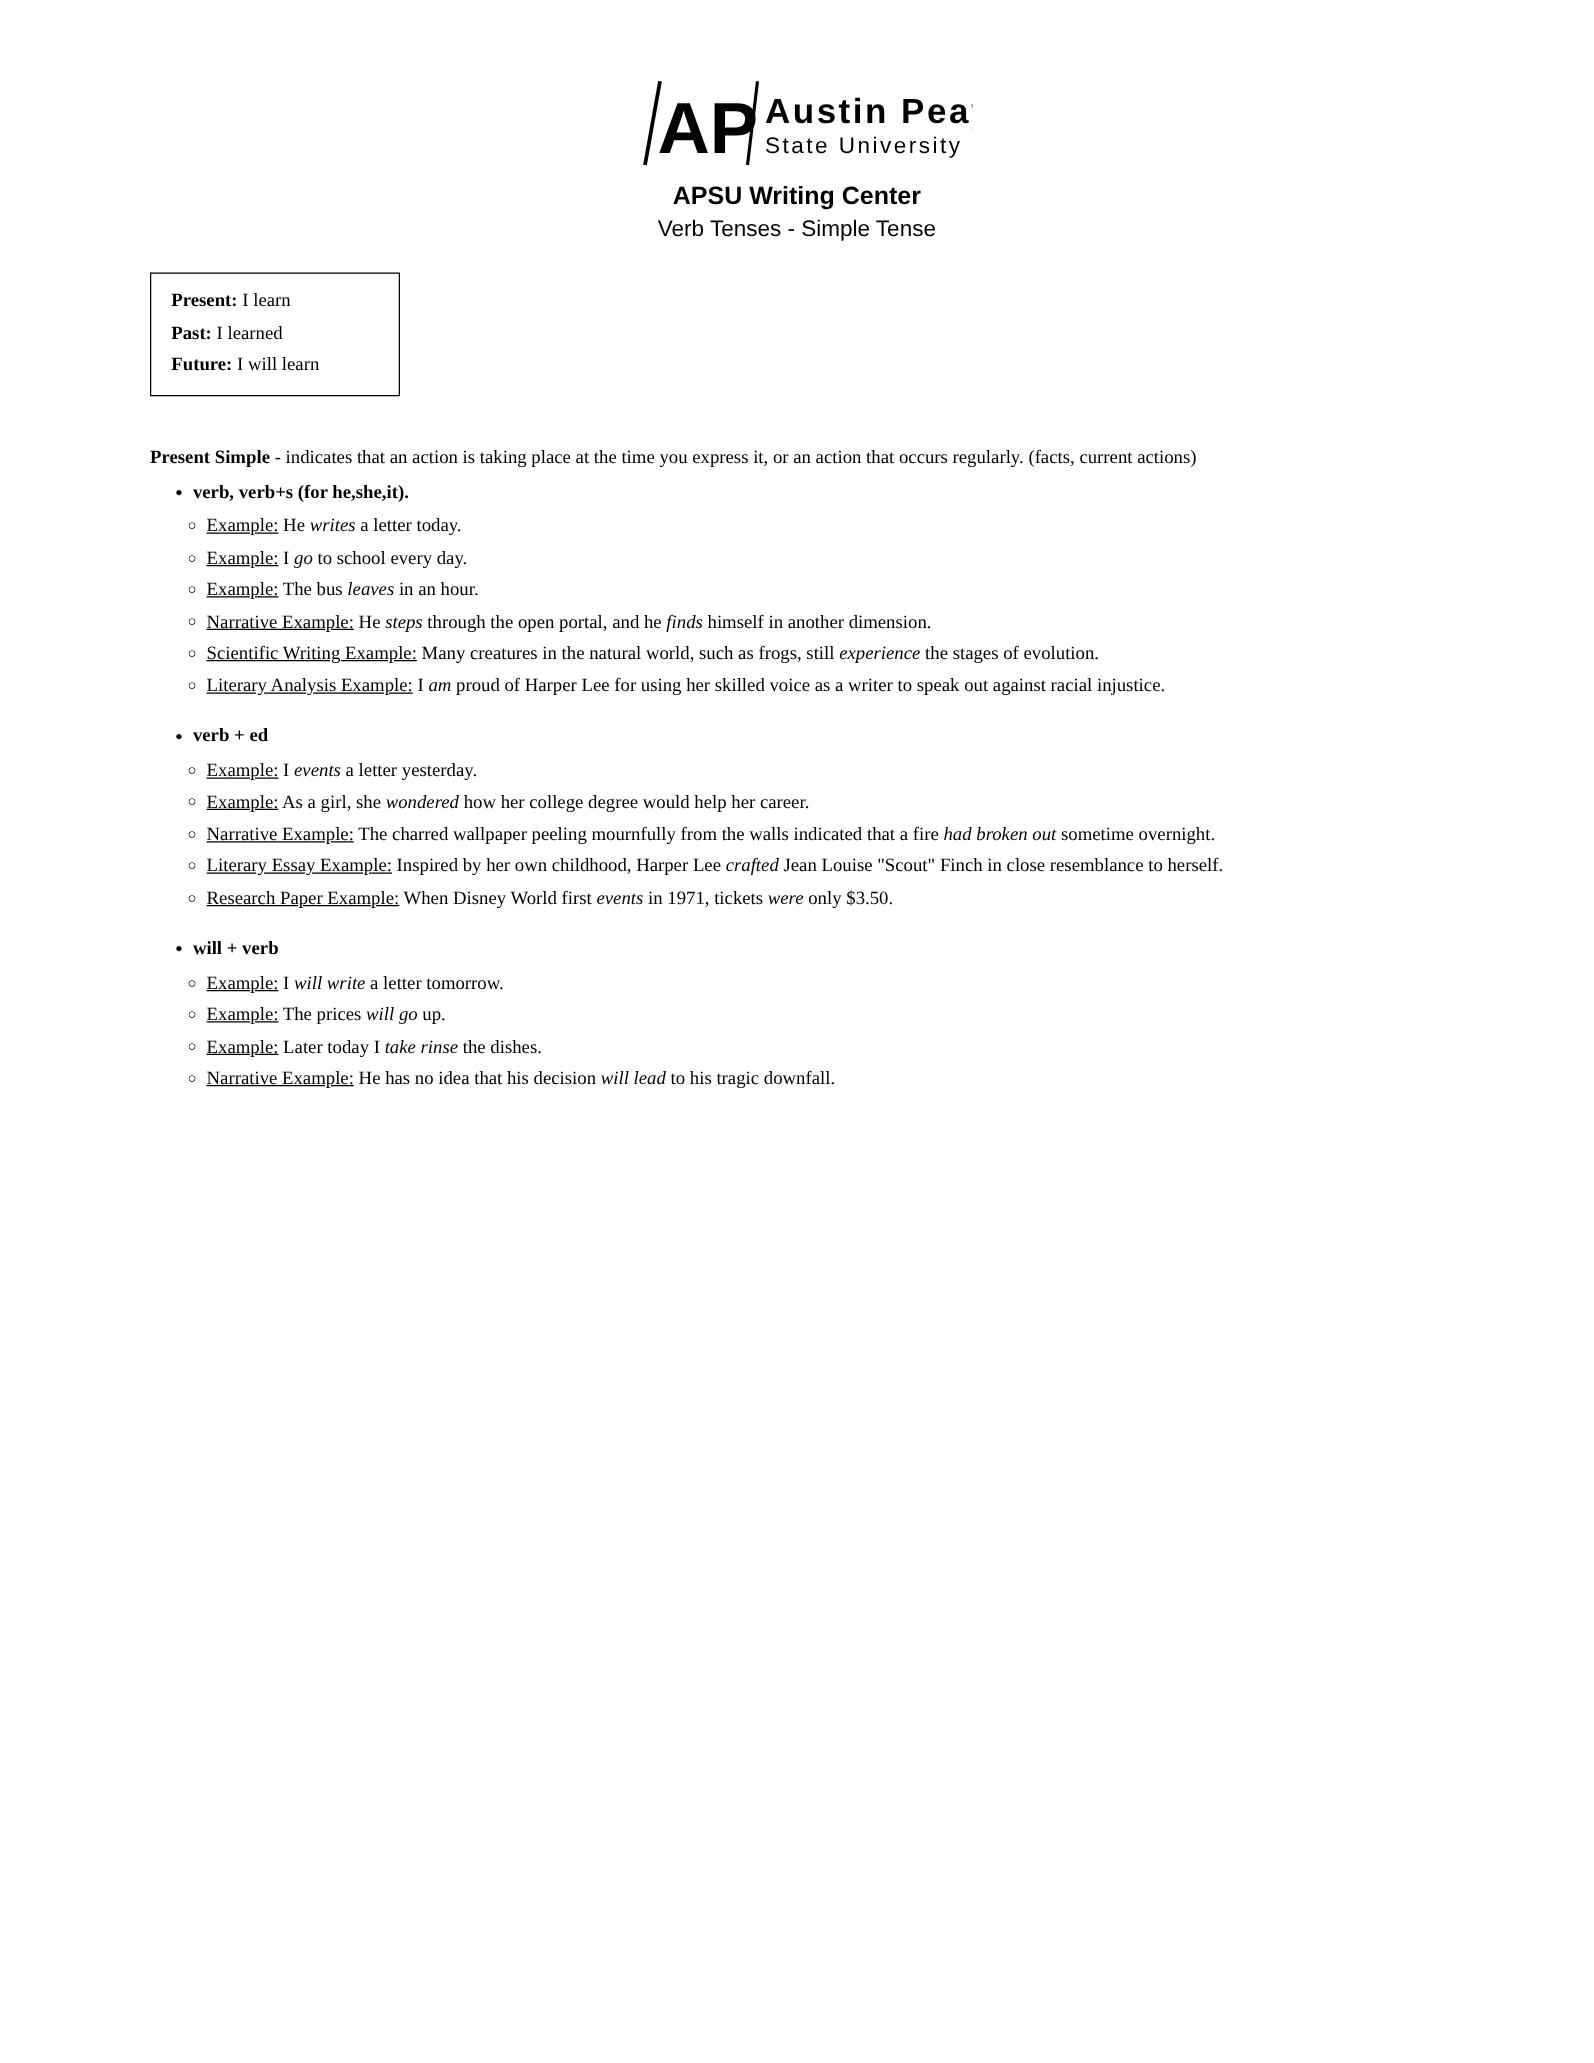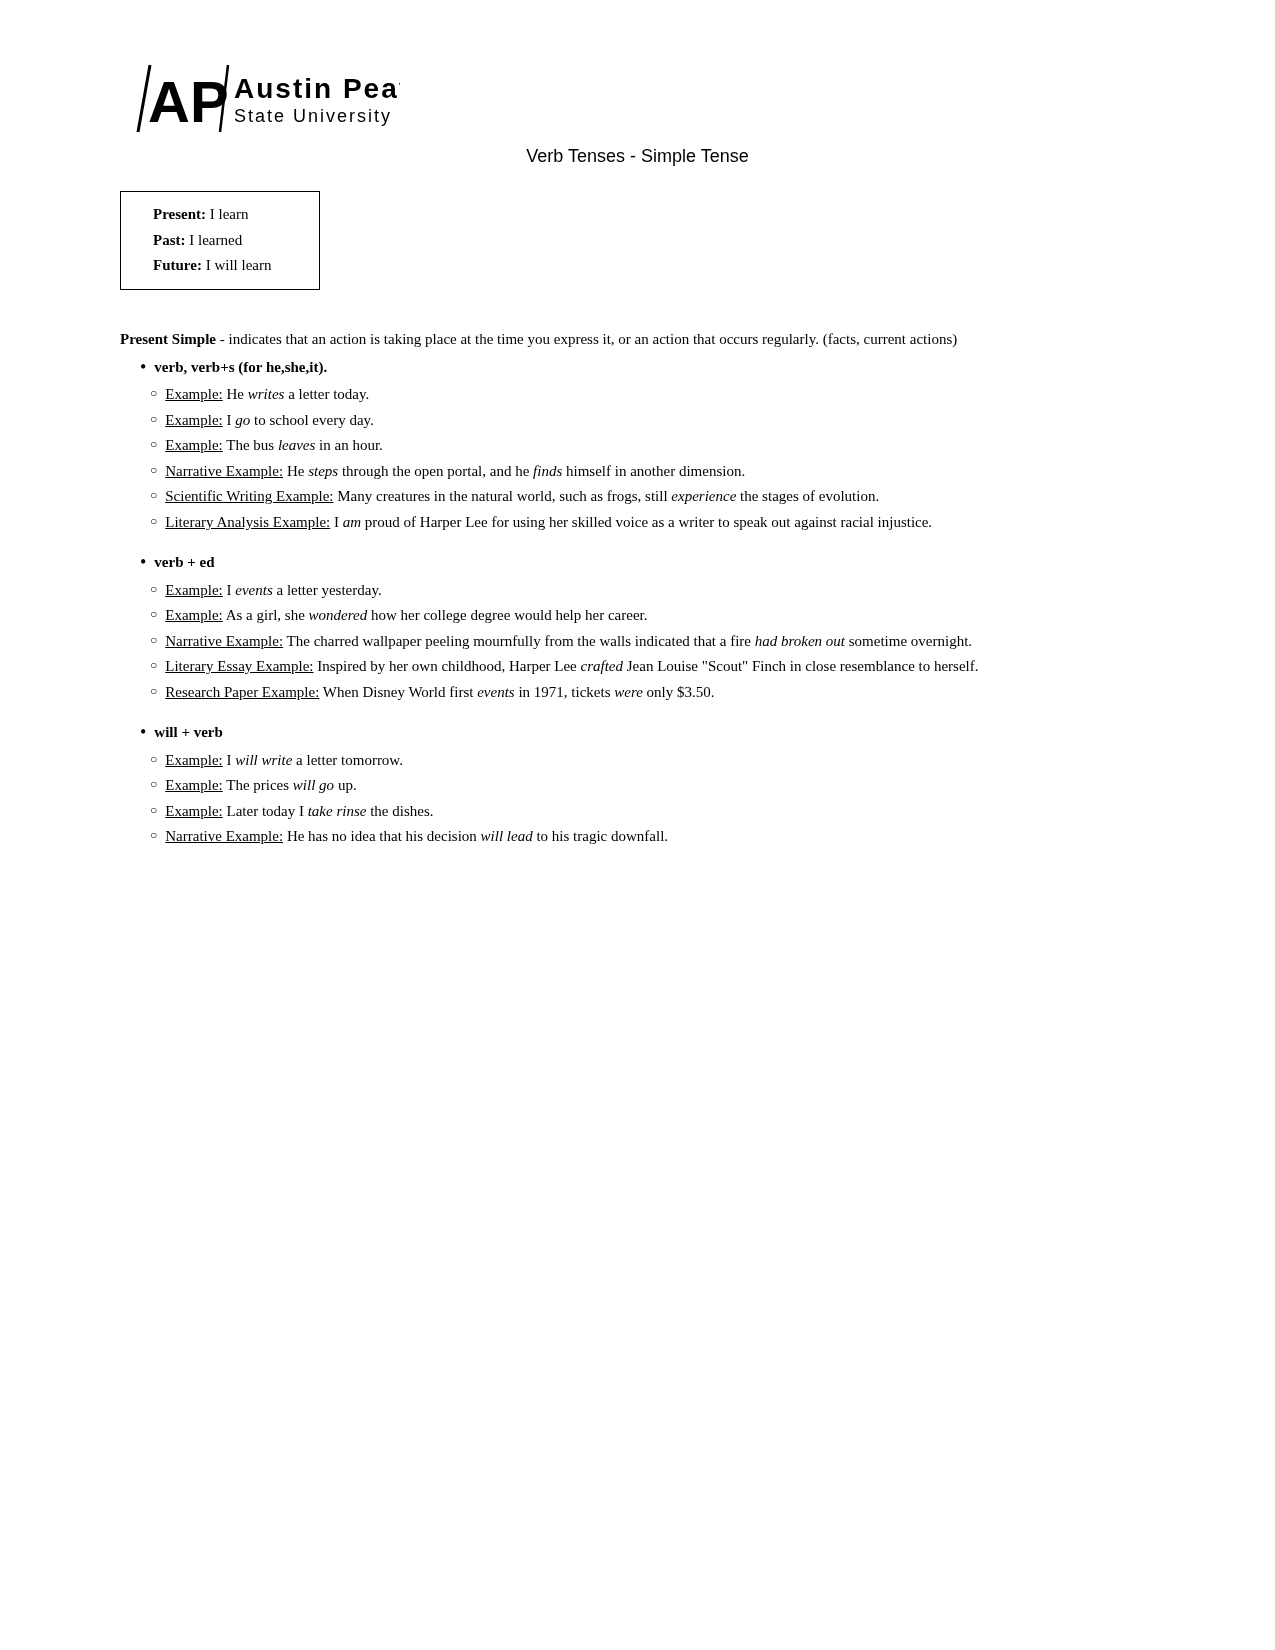--- a/index.html
+++ b/index.html
@@ -40,21 +40,21 @@
 
     .section-heading {
       font-family: Arial, sans-serif;
       font-size: 16px;
       font-weight: bold;
       margin-bottom: 10px;
     }
 
     .tense-box {
       border: 1px solid #000;
-      padding: 10px 32px;
+      padding: 10px 16px;
       display: inline-block;
       margin-bottom: 20px;
       min-width: 200px;
     }
 
     .tense-box-line {
       font-size: 15px;
       line-height: 1.7;
     }
 
@@ -116,21 +116,21 @@
     .sub-content {
       flex: 1;
     }
 
     u {
       text-decoration: underline;
     }
 
     .logo-svg-container {
       display: flex;
-      justify-content: flex-start;
+      justify-content: center;
       margin-bottom: 6px;
     }
   </style>
 </head>
 <body>
 
 <div class="header">
   <div class="logo-svg-container">
     <svg width="280" height="80" viewBox="0 0 280 80">
 
@@ -139,20 +139,21 @@
       <text x="28" y="62" font-family="Arial Black, Arial" font-weight="900" font-size="58" fill="black">AP</text>
 
       <line x1="108" y1="5" x2="100" y2="72" stroke="black" stroke-width="2.5"></line>
 
       <text x="114" y="38" font-family="Arial Black, Arial" font-weight="900" font-size="28" fill="black" letter-spacing="2">Austin Peay</text>
 
       <text x="114" y="62" font-family="Arial, sans-serif" font-size="18" fill="black" letter-spacing="2">State University</text>
     </svg>
   </div>
 
+  <div class="doc-title">APSU Writing Center</div>
   <div class="doc-subtitle">Verb Tenses - Simple Tense</div>
 </div>
 
 <div class="paragraph-section">
   <div class="tense-box">
     <div class="tense-box-line">
       <b>Present:</b><span> I learn</span>
     </div>
     <div class="tense-box-line">
       <b>Past:</b><span> I learned</span>

